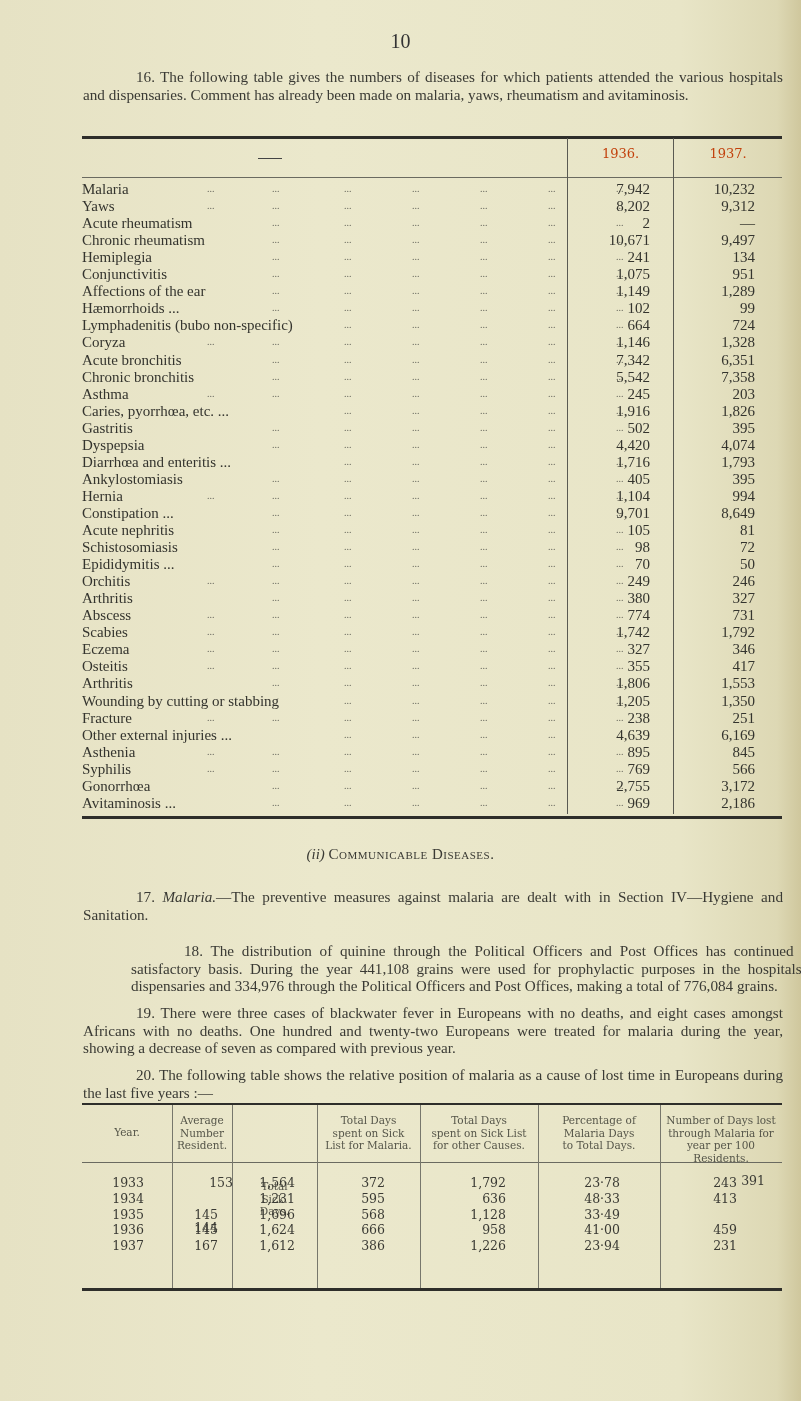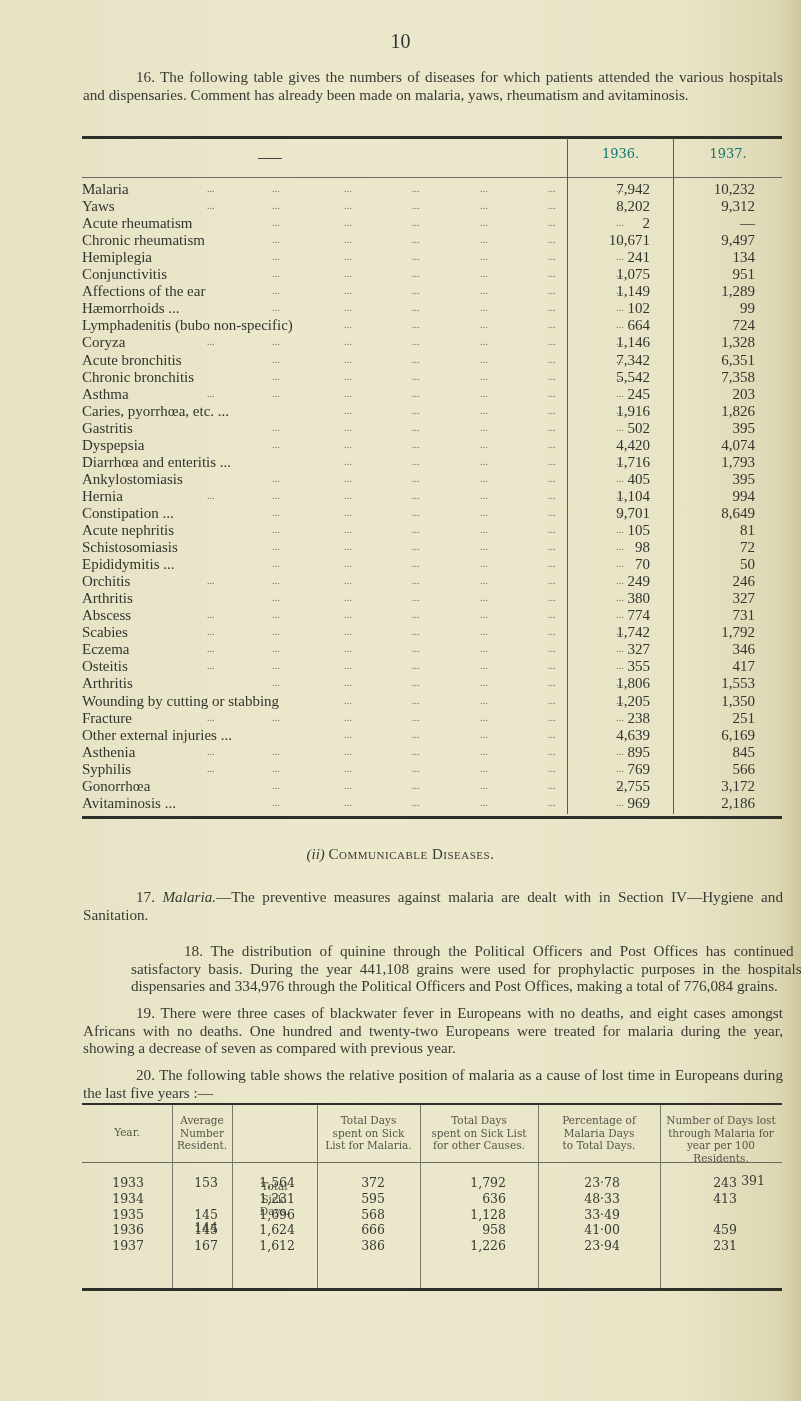--- a/index.html
+++ b/index.html
@@ -11,21 +11,21 @@
     position:relative;
   }
   .page-num { position:absolute; top:30px; left:0; width:801px; text-align:center; font-size:20px; color:#333; }
   .para { position:absolute; left:83px; width:700px; font-size:15.2px; line-height:17.5px; text-align:justify; color:#3a3a34; }
   .para .indent { display:inline-block; width:53px; }
   .rule-thick { position:absolute; height:3px; background:#2e2e2a; }
   .rule-thin { position:absolute; height:1px; background:#6a6a60; }
   .vline { position:absolute; width:1px; background:#5a5a52; }
 
   
-  .t1-head { position:absolute; font-size:13px; color:#0f766e; font-family:"DejaVu Serif", serif; }
+  .t1-head { position:absolute; font-size:13px; color:#c2410c; font-family:"DejaVu Serif", serif; }
   .t1-row { position:absolute; left:82px; width:700px; height:18px; font-size:15px; line-height:18px; color:#34342e; }
   .t1-row .name { position:absolute; left:0; white-space:nowrap; }
   .t1-row .dots { position:absolute; left:0; width:555px; font-size:10px; color:#6a6a60; }
   .t1-row .dots span { position:absolute; }
   .t1-row .v36 { position:absolute; right:132px; text-align:right; width:90px; }
   .t1-row .v37 { position:absolute; right:27px; text-align:right; width:90px; }
 
   .section-head { position:absolute; top:846px; left:0; width:801px; text-align:center; font-size:15px; color:#3a3a34; }
   .section-head .sc { font-variant: small-caps; letter-spacing:0.5px; }
 
@@ -603,21 +603,21 @@
       <div>Percentage of</div>
       <div>Malaria Days</div>
       <div>to Total Days.</div>
     </div>
     <div class="t2-head" style="top: 1114px; left: 660px; width: 122px;">
       <div>Number of Days lost</div>
       <div>through Malaria for</div>
       <div>year per 100 Residents.</div>
     </div>
     <div class="t2-cell" style="top: 1175px; left: 82px; width: 62px;">1933</div>
-    <div class="t2-cell" style="top: 1175px; left: 172px; width: 46px;">153</div>
+    <div class="t2-cell" style="top: 1175px; left: 172px; width: 46px; padding-left: 15px;">153</div>
     <div class="t2-cell" style="top: 1175px; left: 232px; width: 63px;">1,564</div>
     <div class="t2-cell" style="top: 1175px; left: 317px; width: 68px;">372</div>
     <div class="t2-cell" style="top: 1175px; left: 420px; width: 86px;">1,792</div>
     <div class="t2-cell" style="top: 1175px; left: 538px; width: 82px;">23·78</div>
     <div class="t2-cell" style="top: 1175px; left: 660px; width: 77px;">243</div>
     <div class="t2-cell" style="top: 1190.8px; left: 82px; width: 62px;">1934</div>
     <div class="t2-cell" style="top: 1220px; left: 172px; width: 46px;">144</div>
     <div class="t2-cell" style="top: 1190.8px; left: 232px; width: 63px;">1,231</div>
     <div class="t2-cell" style="top: 1190.8px; left: 317px; width: 68px;">595</div>
     <div class="t2-cell" style="top: 1190.8px; left: 420px; width: 86px;">636</div>

